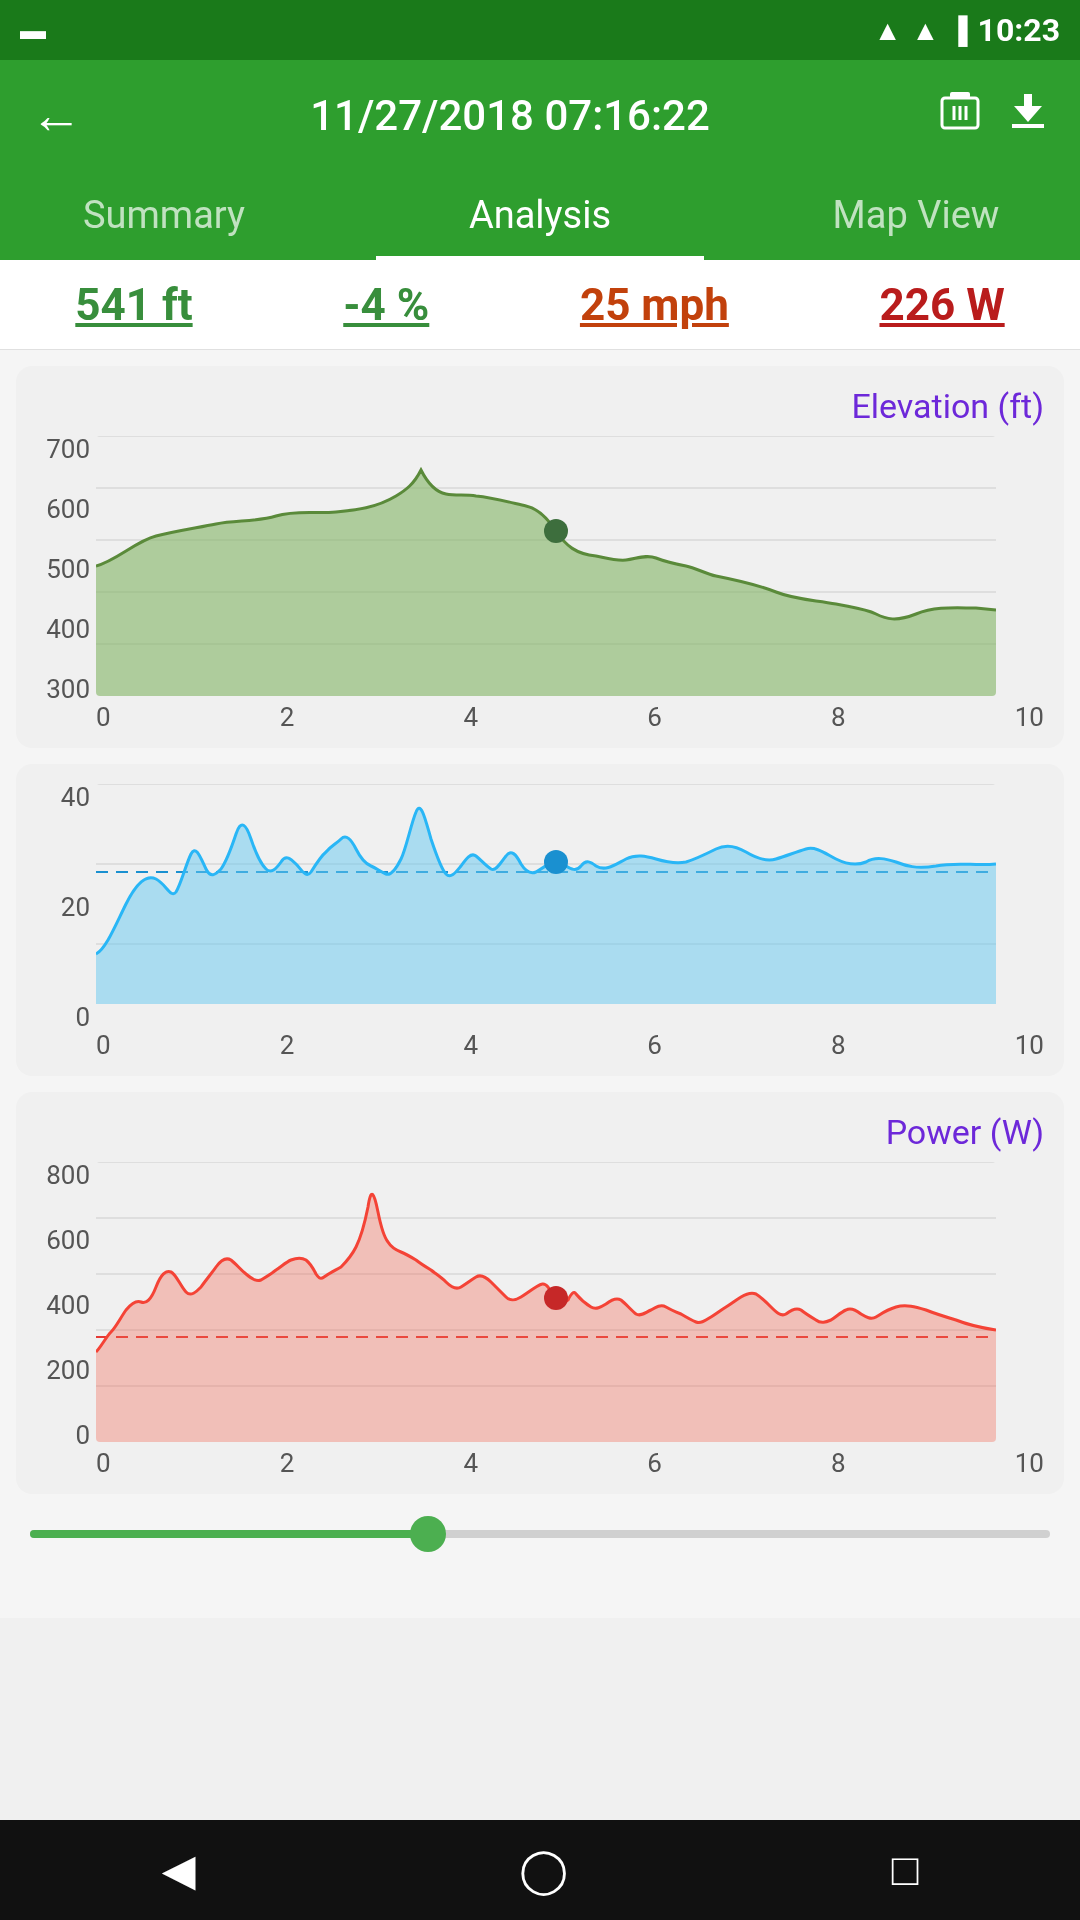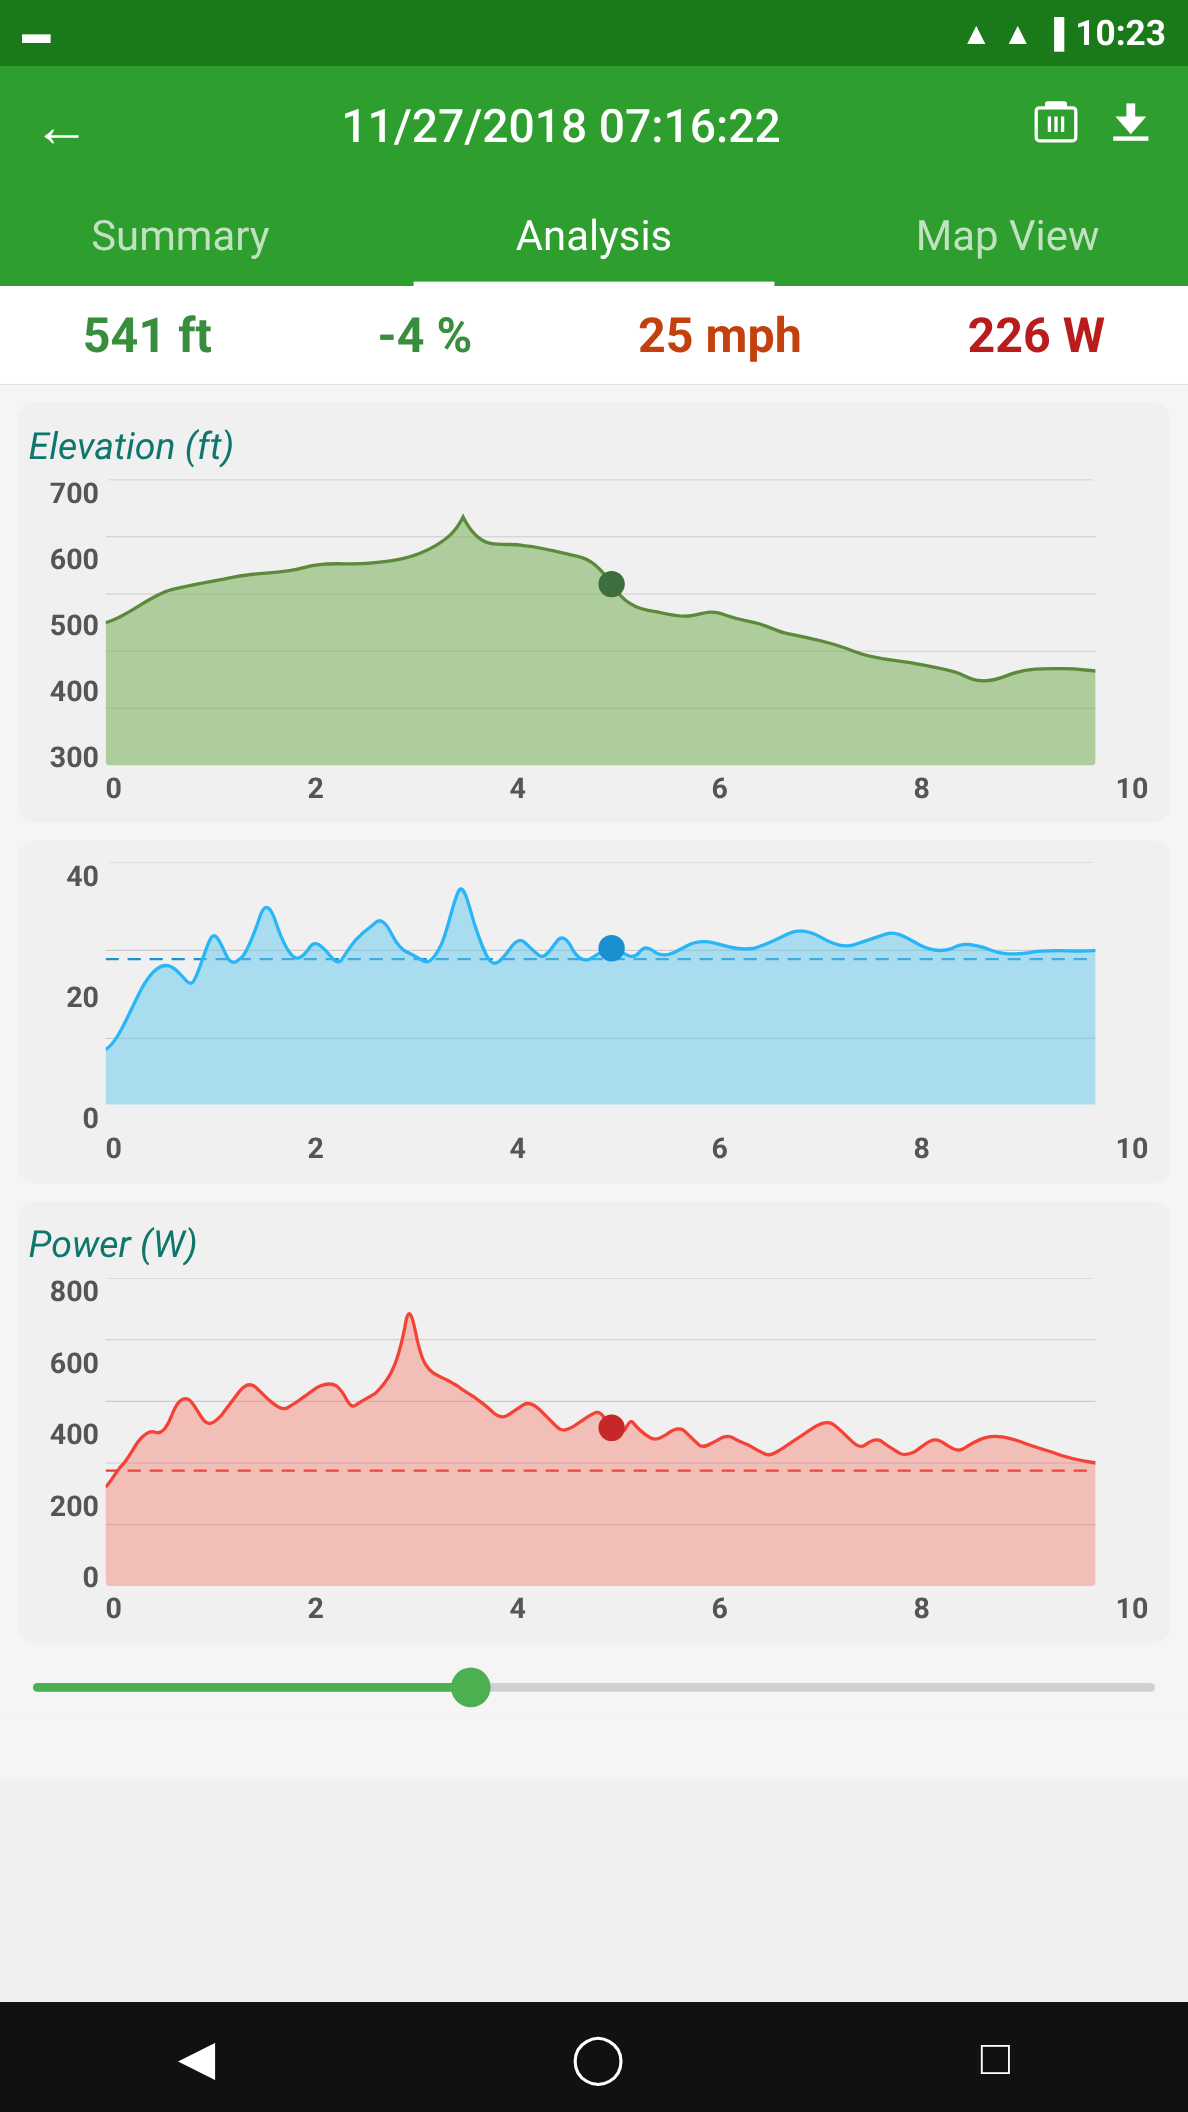--- a/index.html
+++ b/index.html
@@ -97,20 +97,21 @@
       height: 90px;
       background: white;
       display: flex;
       align-items: center;
       justify-content: space-around;
       border-bottom: 1px solid #e0e0e0;
     }
     .stat {
       font-size: 44px;
       font-weight: bold;
+      text-decoration: underline;
     }
     .stat.dark-green { color: #388e3c; }
     .stat.blue { color: #c2410c; }
     .stat.red { color: #b91c1c; }
 
     
     .charts-area {
       background: #f5f5f5;
       padding: 16px;
       display: flex;
@@ -119,31 +120,29 @@
     }
 
     .chart-card {
       background: #f0f0f0;
       border-radius: 16px;
       padding: 20px 20px 16px 10px;
       position: relative;
     }
 
     .chart-title {
-      text-align: left;
+      text-align: right;
       font-size: 34px;
-      color: #0f766e;
+      color: #6d28d9;
       margin-bottom: 10px;
-      font-style: italic;
     }
 
     .chart-area {
       position: relative;
       width: 100%;
-      font-weight: bold;
     }
 
     .y-axis {
       position: absolute;
       left: 0;
       top: 0;
       bottom: 30px;
       width: 70px;
       display: flex;
       flex-direction: column;

